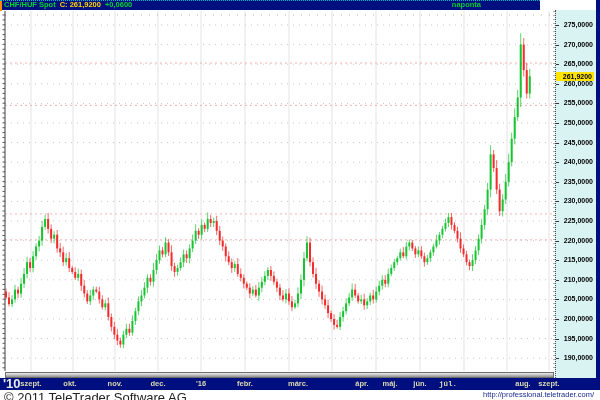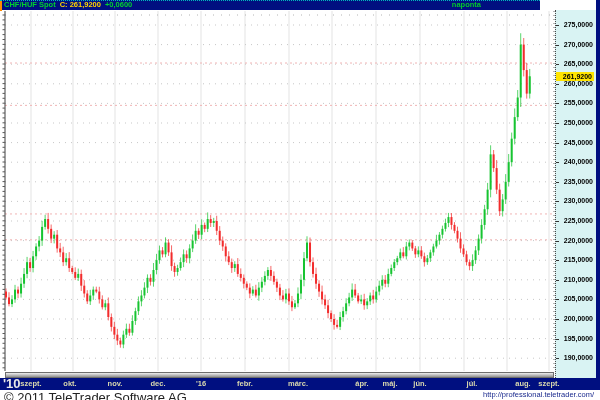--- a/index.html
+++ b/index.html
@@ -575,20 +575,20 @@
   <span class="xlab" style="left: 31px;">szept.</span>
       <span class="xlab" style="left: 70px;">okt.</span>
       <span class="xlab" style="left: 115px;">nov.</span>
       <span class="xlab" style="left: 158px;">dec.</span>
       <span class="xlab" style="left: 201px;">'16</span>
       <span class="xlab" style="left: 245px;">febr.</span>
       <span class="xlab" style="left: 298px;">márc.</span>
       <span class="xlab" style="left: 332px; margin-left: 30px;">ápr.</span>
       <span class="xlab" style="left: 376px; margin-left: 14px;">máj.</span>
       <span class="xlab" style="left: 420px;">jún.</span>
-      <span class="xlab" style="left: 472px;">júl.</span>
+      <span class="xlab" style="left: 448px; font-family: Liberation Mono, monospace;">júl.</span>
       <span class="xlab" style="left: 507px; margin-left: 16px;">aug.</span>
       <span class="xlab" style="left: 549px;">szept.</span>
     </div>
 
   <div class="foot-copy">© 2011 TeleTrader Software AG</div>
   <div class="foot-url">http://professional.teletrader.com/</div>
 </div>
 
 </body></html>

